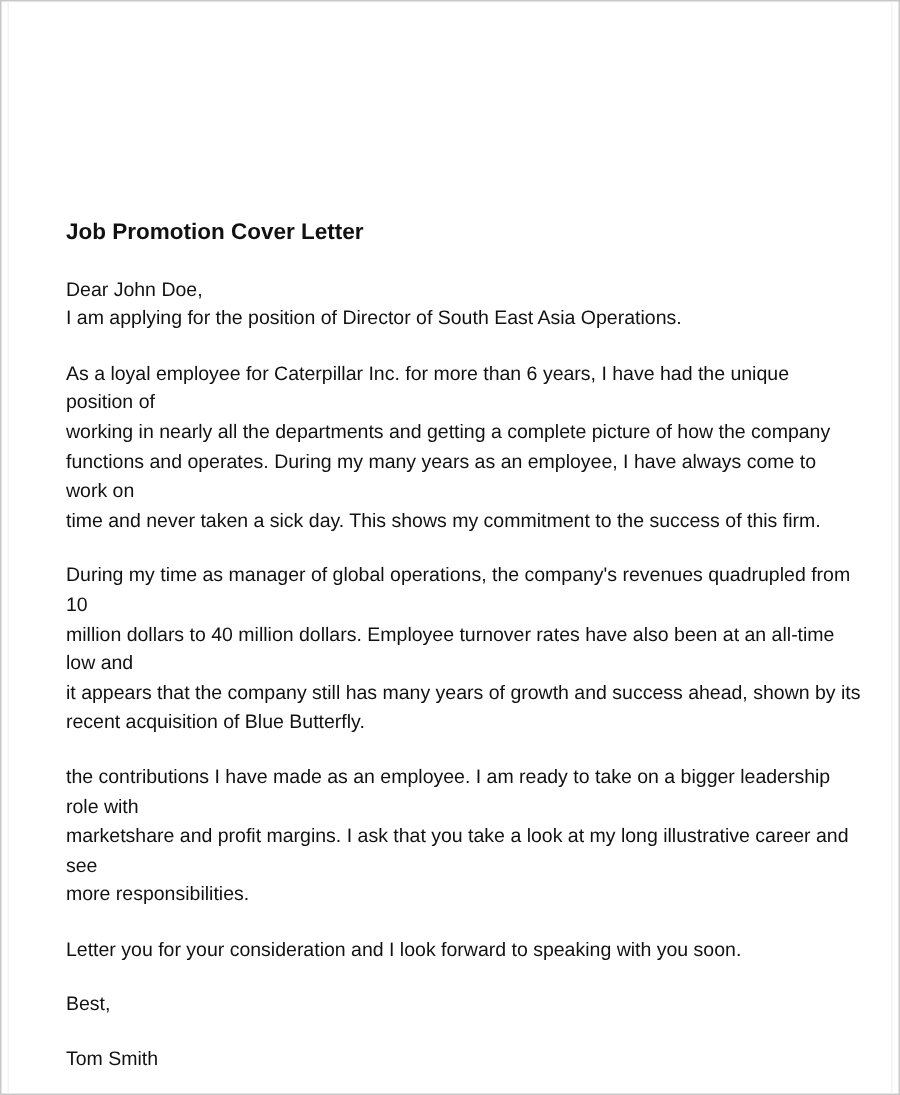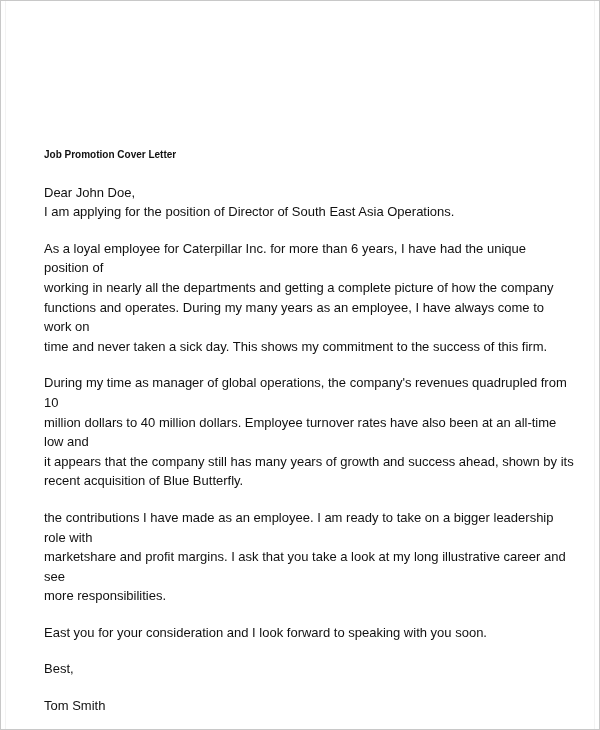--- a/index.html
+++ b/index.html
@@ -37,21 +37,21 @@
       top: 144px;
       width: 530px;
       font-family: "Liberation Sans", sans-serif;
       font-size: 13px;
       line-height: 19.6px;
       color: #111111;
     }
     .title {
       font-weight: bold;
       margin: 0 0 1px 0;
-      font-size: 10px;
+      font-size: 15px;
       line-height: 19.6px;
     }
     .line {
       margin: 0;
     }
     .para {
       margin: 17px 0 0 0;
     }
     .greeting { margin-top: 18px; }
   </style>
@@ -79,19 +79,19 @@
       <div class="line">recent acquisition of Blue Butterfly.</div>
     </div>
 
     <div class="para">
       <div class="line">the contributions I have made as an employee. I am ready to take on a bigger leadership role with</div>
       <div class="line">marketshare and profit margins. I ask that you take a look at my long illustrative career and see</div>
       <div class="line">more responsibilities.</div>
     </div>
 
     <div class="para">
-      <div class="line">East you for your consideration and I look forward to speaking with you soon.</div>
+      <div class="line">Letter you for your consideration and I look forward to speaking with you soon.</div>
     </div>
 
     <div class="para">Best,</div>
     <div class="para">Tom Smith</div>
   </div>
 </div>
 
 </body></html>

